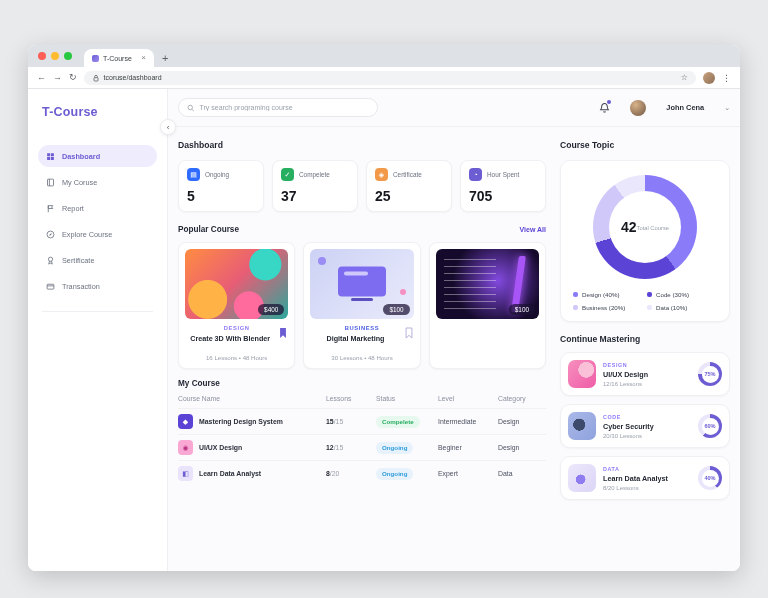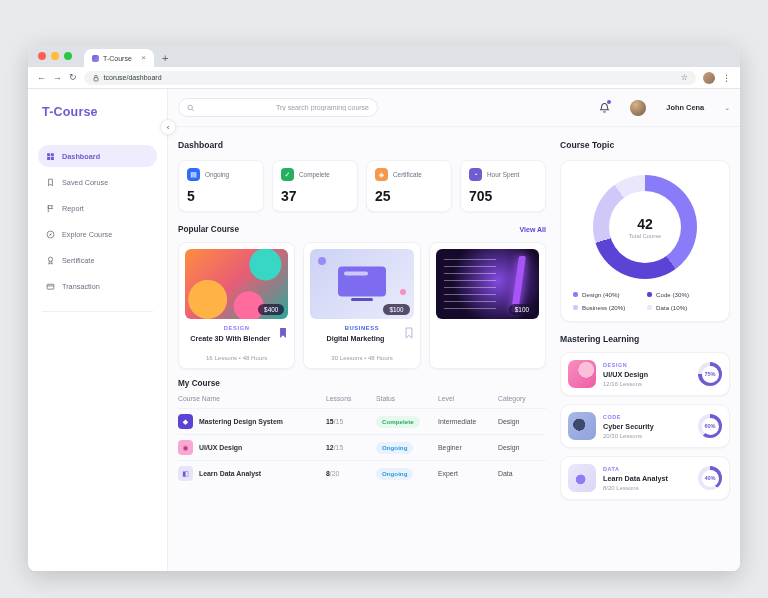--- a/index.html
+++ b/index.html
@@ -42,21 +42,21 @@
               color:#6b7280; font-size:7.3px; }
   .nav-item svg { flex:0 0 auto; }
   .nav-item.active { background:#efecfd; color:#6c5dd3; font-weight:bold; }
   .side-divider { margin:14px 14px 10px; border-top:1px solid #efeff3; }
 
   .main { flex:1; display:flex; flex-direction:column; background:#fbfbfd; }
   .topbar { height:38px; display:flex; align-items:center; gap:8px; padding:0 10px; border-bottom:1px solid #eef0f4; }
   .search { width:200px; height:19px; border:1px solid #e7e7ee; background:#fff; border-radius:10px;
             display:flex; align-items:center; gap:5px; padding:0 8px; }
   .search input { border:0; outline:0; background:transparent; font-size:7px; color:#3c4250; width:100%;
-                  font-family:inherit;text-align:right; }
+                  font-family:inherit; }
   .search input::placeholder { color:#9aa0ab; }
   .top-right { margin-left:auto; display:flex; align-items:center; gap:20px; }
   .bell-wrap { position:relative; }
   .bell-dot { position:absolute; right:-1px; top:-2px; width:4px; height:4px; border-radius:50%; background:#6c5dd3; }
   .user-avatar { width:16px; height:16px; border-radius:50%; background:radial-gradient(circle at 35% 30%,#d9b38a,#6e5540); }
   .user-name { font-size:7.4px; font-weight:bold; color:#2b2f38; }
   .chev { font-size:7px; color:#7b8190; }
 
   .content { flex:1; display:flex; gap:14px; padding:10px 8px 0 10px; overflow:hidden; }
   .col-main { width:368px; }
@@ -117,21 +117,21 @@
   .lessons .total { color:#9aa0ab; }
   .badge { display:inline-block; font-size:6.2px; padding:2.5px 6px; border-radius:8px; font-weight:bold; }
   .st-complete { background:#e7f8ee; color:#27ae60; }
   .st-ongoing { background:#e8f2fd; color:#2d9cdb; }
 
   .topic-card { background:#fff; border:1px solid #f0f0f4; border-radius:10px; padding:12px 10px 10px;
                 box-shadow:0 1px 2px rgba(16,24,40,.04); margin-bottom:12px; }
   .donut-wrap { width:104px; height:104px; margin:2px auto 12px; position:relative; }
   .donut { width:100%; height:100%; border-radius:50%; }
   .donut-hole { position:absolute; inset:16px; background:#fff; border-radius:50%; display:flex;
-                flex-direction:column; align-items:center; justify-content:center; }
+                flex-direction:row; align-items:center; justify-content:center; }
   .donut-total { font-size:14px; font-weight:bold; color:#15181f; }
   .donut-sub { font-size:5.8px; color:#9aa0ab; margin-top:1px; }
   .legend { display:grid; grid-template-columns:1fr 1fr; gap:6px 4px; padding:0 2px; }
   .legend-item { display:flex; align-items:center; gap:4px; font-size:6.2px; color:#3c4250; }
   .legend-dot { width:5px; height:5px; border-radius:2px; flex:0 0 auto; }
 
   .cl-card { background:#fff; border:1px solid #f0f0f4; border-radius:10px; padding:7px; display:flex;
              align-items:center; gap:7px; margin-bottom:8px; box-shadow:0 1px 2px rgba(16,24,40,.04); }
   .cl-thumb { width:28px; height:28px; border-radius:7px; flex:0 0 auto; }
   .th-design { background:radial-gradient(circle at 65% 35%, #f9c0d8 0 30%, rgba(0,0,0,0) 31%), linear-gradient(135deg,#f78fbe,#ef5da8); }
@@ -188,24 +188,25 @@
     <aside class="sidebar">
       <div class="logo">T-Course</div>
       <nav class="nav">
         <div class="nav-item active">
           <svg class="ic" width="9" height="9" viewBox="0 0 12 12" fill="currentColor">
               <path d="M1.5 1.5h4v4h-4zM6.5 1.5h4v4h-4zM1.5 6.5h4v4h-4zM6.5 6.5h4v4h-4z"></path>
             </svg>
           <span>Dashboard</span>
         </div>
         <div class="nav-item">
-          <svg class="ic" width="9" height="9" viewBox="0 0 12 12" fill="none" stroke="currentColor" stroke-width="1.1" stroke-linejoin="round">
-              <path d="M3.5 1.5h5v9L6 8l-2.5 2.5z"></path>
-            </svg>
-          <span>Saved Coruse</span>
+          <svg class="ic" width="9" height="9" viewBox="0 0 12 12" fill="none" stroke="currentColor" stroke-width="1.1">
+              <rect x="2" y="1.5" width="8" height="9" rx="1"></rect>
+              <line x1="4.5" y1="1.5" x2="4.5" y2="10.5"></line>
+            </svg>
+          <span>My Coruse</span>
         </div>
         <div class="nav-item">
           <svg class="ic" width="9" height="9" viewBox="0 0 12 12" fill="none" stroke="currentColor" stroke-width="1.1">
               <path d="M3 11V1.8"></path>
               <path d="M3 2.2h6L7.5 4.1 9 6H3z"></path>
             </svg>
           <span>Report</span>
         </div>
         <div class="nav-item">
           <svg class="ic" width="9" height="9" viewBox="0 0 12 12" fill="none" stroke="currentColor" stroke-width="1.1">
@@ -406,21 +407,21 @@
                   <span class="legend-dot" style="background: rgb(207, 200, 249);"></span>
                   <span>Business (20%)</span>
                 </div>
               <div class="legend-item">
                   <span class="legend-dot" style="background: rgb(234, 230, 252);"></span>
                   <span>Data (10%)</span>
                 </div>
             </div>
           </div>
 
-          <h2 class="page-title" style="margin-bottom:8px;">Mastering Learning</h2>
+          <h2 class="page-title" style="margin-bottom:8px;">Continue Mastering</h2>
 
           <div class="cl-card">
             <span class="cl-thumb th-design"></span>
             <span class="cl-mid">
               <span class="cl-cat">DESIGN</span>
               <span class="cl-title">UI/UX Design</span>
               <span class="cl-lessons">12/16 Lessons</span>
             </span>
             <span class="ring" style="background: conic-gradient(rgb(108, 93, 211) 75%, rgb(233, 230, 251) 0deg);">
                 <span class="ring-hole">75%</span>

